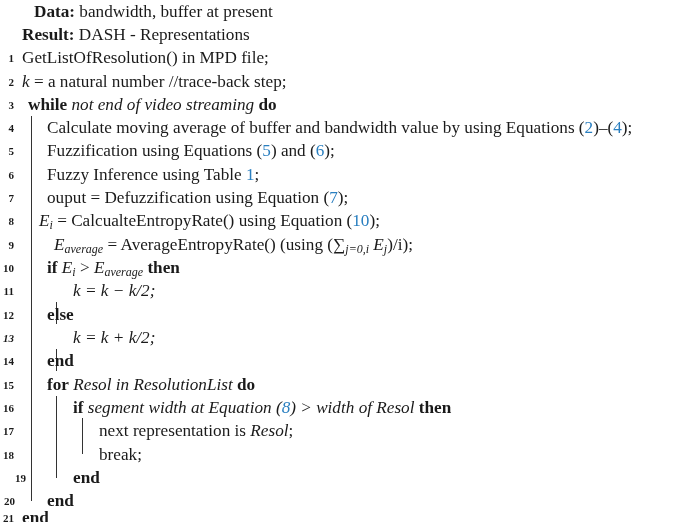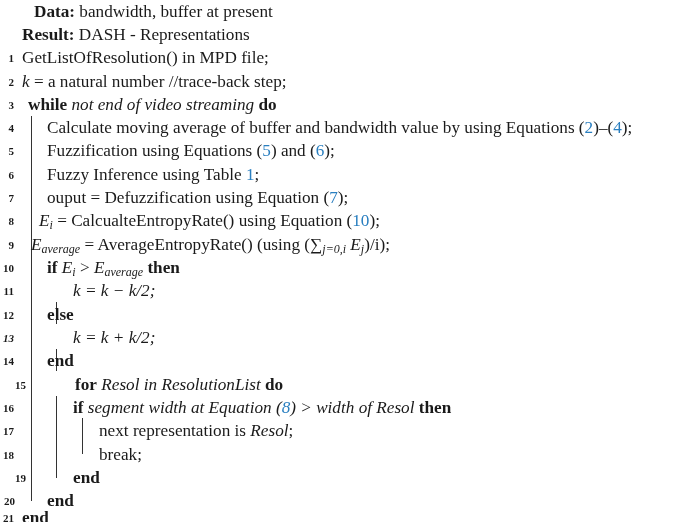--- a/index.html
+++ b/index.html
@@ -82,21 +82,21 @@
     <span class="txt" style="left:47px;"><span>ouput = Defuzzification using Equation (</span><a class="ref">7</a><span>);</span></span>
   </div>
 
   <div class="line" style="top:209px;">
     <span class="num" style="left:0;">8</span>
     <span class="txt" style="left:39px;"><span class="i">E</span><sub class="i">i</sub><span> = CalcualteEntropyRate() using Equation (</span><a class="ref">10</a><span>);</span></span>
   </div>
 
   <div class="line" style="top:233px;">
     <span class="num" style="left:0;">9</span>
-    <span class="txt" style="left:31px;text-align:center;"><span class="i">E</span><sub class="i">average</sub><span> = AverageEntropyRate() (using (∑</span><sub class="i">j=0,i</sub><span class="i"> E</span><sub class="i">j</sub><span>)/i);</span></span>
+    <span class="txt" style="left:54px;text-align:center;"><span class="i">E</span><sub class="i">average</sub><span> = AverageEntropyRate() (using (∑</span><sub class="i">j=0,i</sub><span class="i"> E</span><sub class="i">j</sub><span>)/i);</span></span>
   </div>
 
   <div class="line" style="top:256px;">
     <span class="num" style="left:0;">10</span>
     <span class="txt" style="left:47px;"><span class="b">if</span> <span class="i">E</span><sub class="i">i</sub><span> &gt; </span><span class="i">E</span><sub class="i">average</sub> <span class="b">then</span></span>
   </div>
 
   <div class="line" style="top:279px;">
     <span class="num" style="left:0;">11</span>
     <span class="txt i" style="left:73px;">k = k − k/2;</span>
@@ -111,22 +111,22 @@
     <span class="num" style="left:0;font-style:italic;">13</span>
     <span class="txt i" style="left:73px;">k = k + k/2;</span>
   </div>
 
   <div class="line" style="top:349px;">
     <span class="num" style="left:0;">14</span>
     <span class="txt b" style="left:47px;">end</span>
   </div>
 
   <div class="line" style="top:373px;">
-    <span class="num" style="left:12px;">15</span>
-    <span class="txt" style="left:47px;margin-left:28px;"><span class="b">for</span> <span class="i">Resol in ResolutionList</span> <span class="b">do</span></span>
+    <span class="num" style="left:0;">15</span>
+    <span class="txt" style="left:47px;"><span class="b">for</span> <span class="i">Resol in ResolutionList</span> <span class="b">do</span></span>
   </div>
 
   <div class="line" style="top:396px;">
     <span class="num" style="left:0;">16</span>
     <span class="txt" style="left:73px;"><span class="b">if</span> <span class="i">segment width at Equation (</span><a class="ref i">8</a><span class="i">) &gt; width of Resol</span> <span class="b">then</span></span>
   </div>
 
   <div class="line" style="top:419px;">
     <span class="num" style="left:0;">17</span>
     <span class="txt" style="left:99px;"><span>next representation is </span><span class="i">Resol</span><span>;</span></span>

